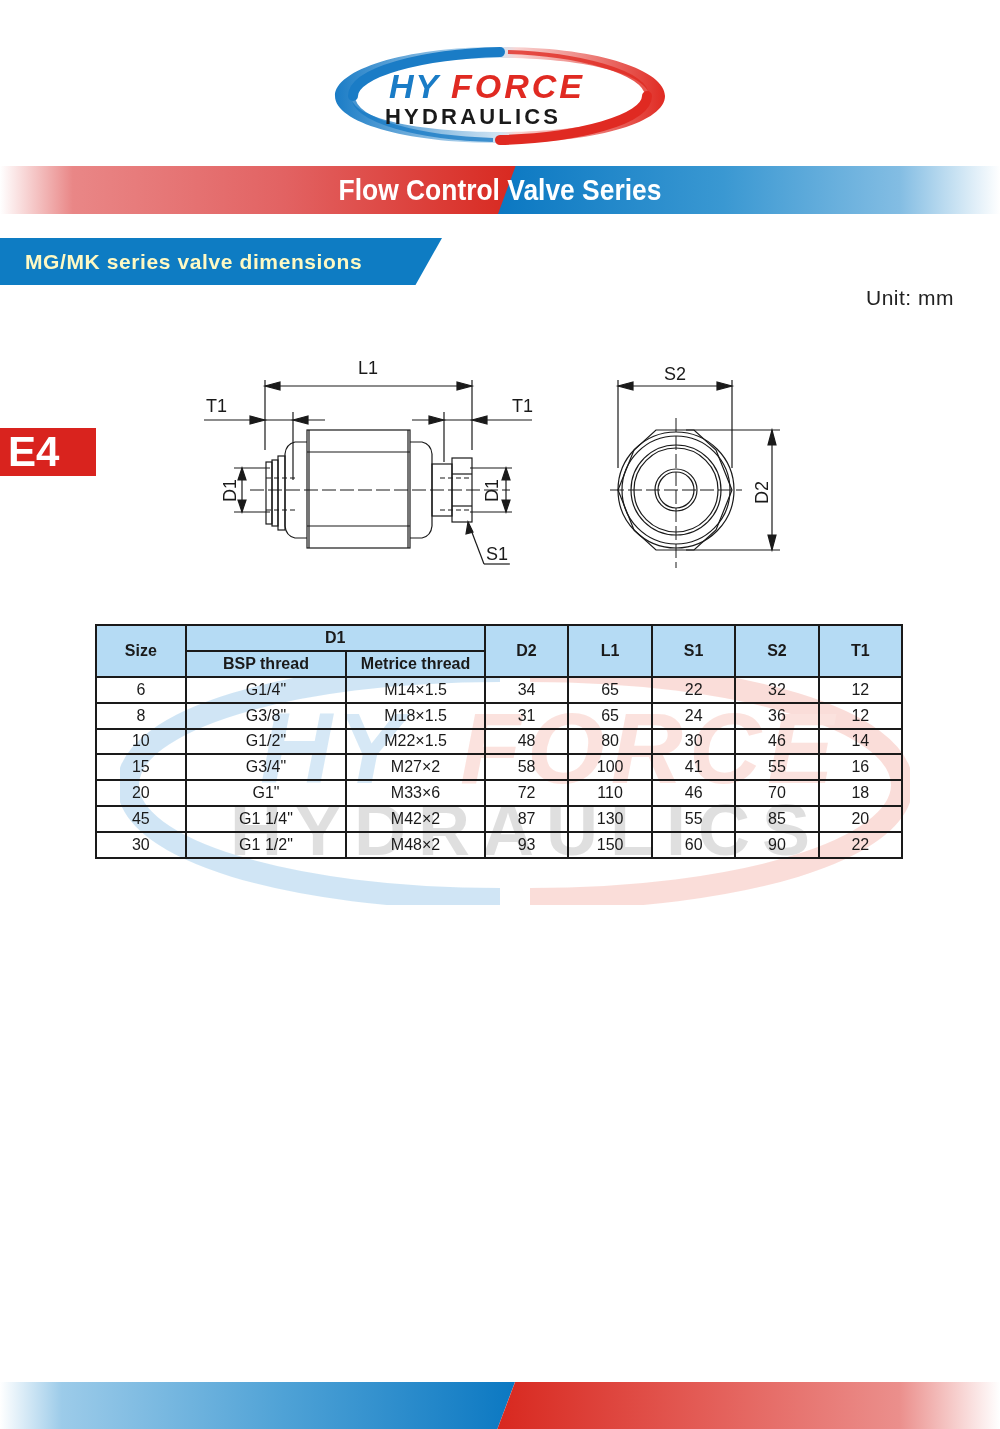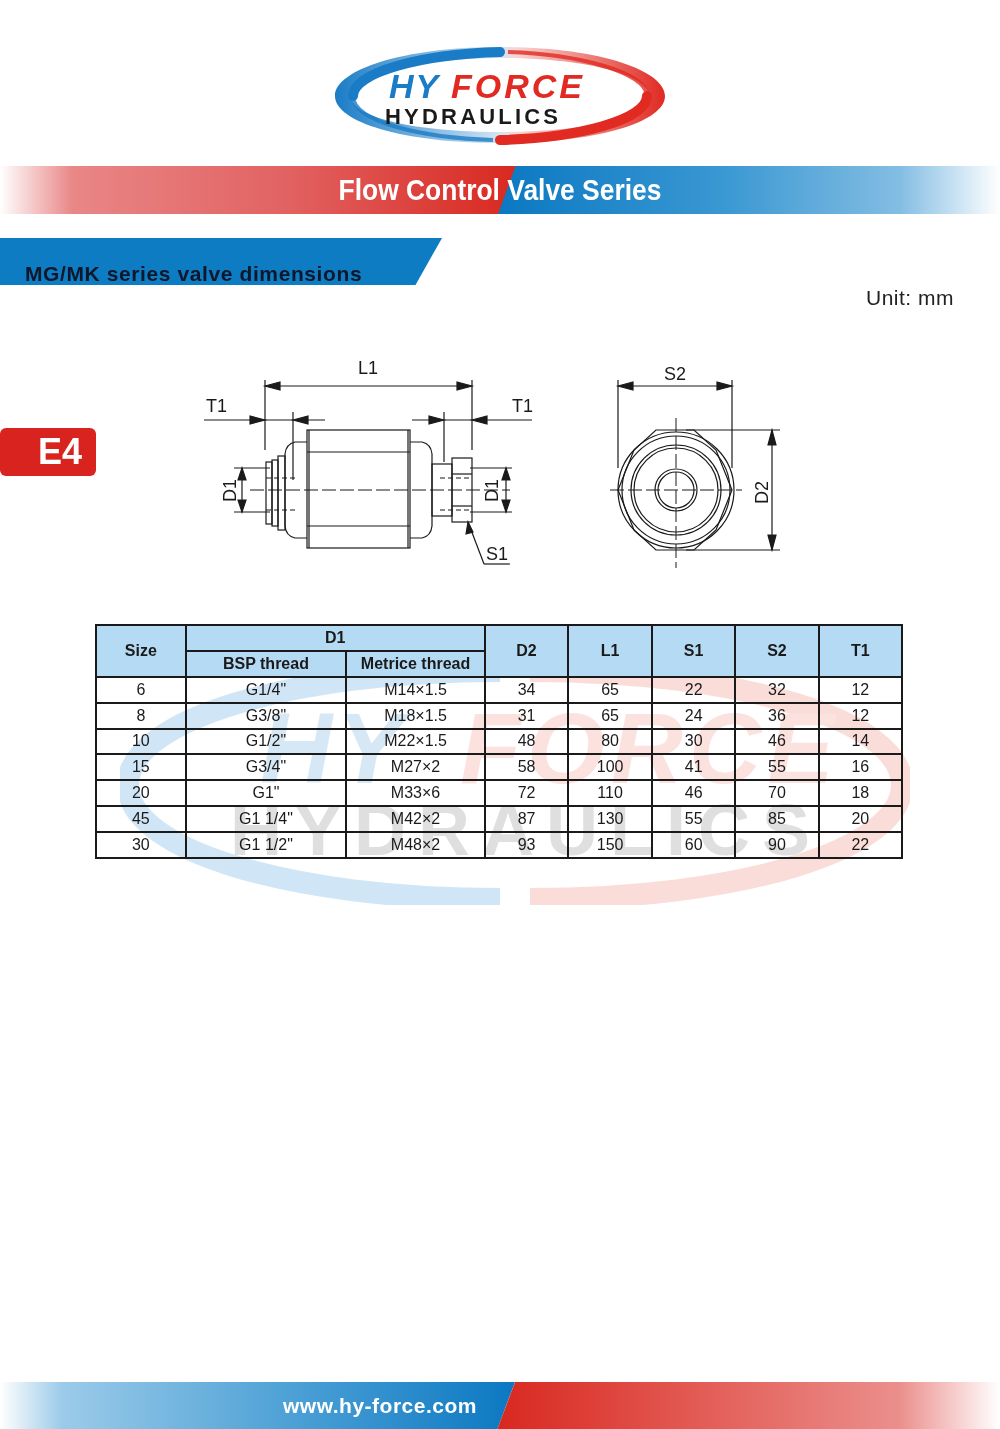--- a/index.html
+++ b/index.html
@@ -18,26 +18,26 @@
   .title-banner .blue { position:absolute; left:498px; top:0; height:100%; width:502px;
     background:linear-gradient(90deg, #0b78c2 0%, #3a98d2 45%, #83bde3 80%, rgba(255,255,255,1) 100%);
     clip-path:polygon(3.5% 0,100% 0,100% 100%,0 100%); }
   .title-banner .text { position:absolute; left:0; top:0; width:1000px; height:48px; line-height:48px;
     text-align:center; color:#fff; font-size:30px; font-weight:bold; letter-spacing:0px;
     font-family:"Liberation Sans Narrow","Liberation Sans", sans-serif; transform:scaleX(0.88); transform-origin:500px 0; }
 
   
   .section-tab { position:absolute; left:0; top:238px; width:442px; height:47px;
     background:#0e7cc3; clip-path:polygon(0 0,100% 0,94% 100%,0 100%); }
-  .section-tab span { position:absolute; left:25px; top:12px; line-height:48px; color:#0f172a; font-size:21px; font-weight:bold; letter-spacing:0.6px; }
+  .section-tab span { position:absolute; left:25px; top:0; line-height:48px; color:#fef9c3; font-size:21px; font-weight:bold; letter-spacing:0.6px; }
 
   .unit { position:absolute; right:46px; top:286px; font-size:21px; font-weight:normal; color:#222; letter-spacing:0.5px; }
 
   .e4-badge { position:absolute; left:0; top:428px; width:96px; height:48px; background:#d9231e;
-    color:#fff; font-size:36px; font-weight:bold; line-height:48px; padding-left:38px;border-radius:6px; }
+    color:#fff; font-size:42px; font-weight:bold; line-height:48px; padding-left:8px; }
 
   
   .drawing-side { position:absolute; left:190px; top:350px; width:360px; height:230px; }
   .drawing-end  { position:absolute; left:590px; top:350px; width:220px; height:230px; }
   svg text { font-family:"Liberation Sans", sans-serif; }
 
   
   .watermark { position:absolute; left:120px; top:665px; width:790px; height:240px; opacity:0.28; pointer-events:none; }
   .watermark svg { width:100%; height:100%; display:block; }
 
@@ -294,14 +294,13 @@
       <td>60</td>
       <td>90</td>
       <td>22</td>
     </tr>
   </tbody>
 </table>
 
 <div class="footer">
   <div class="blue"></div>
   <div class="red"></div>
-  <span class="web">www.hy-force.com</span>
 </div>
 
 </body></html>

